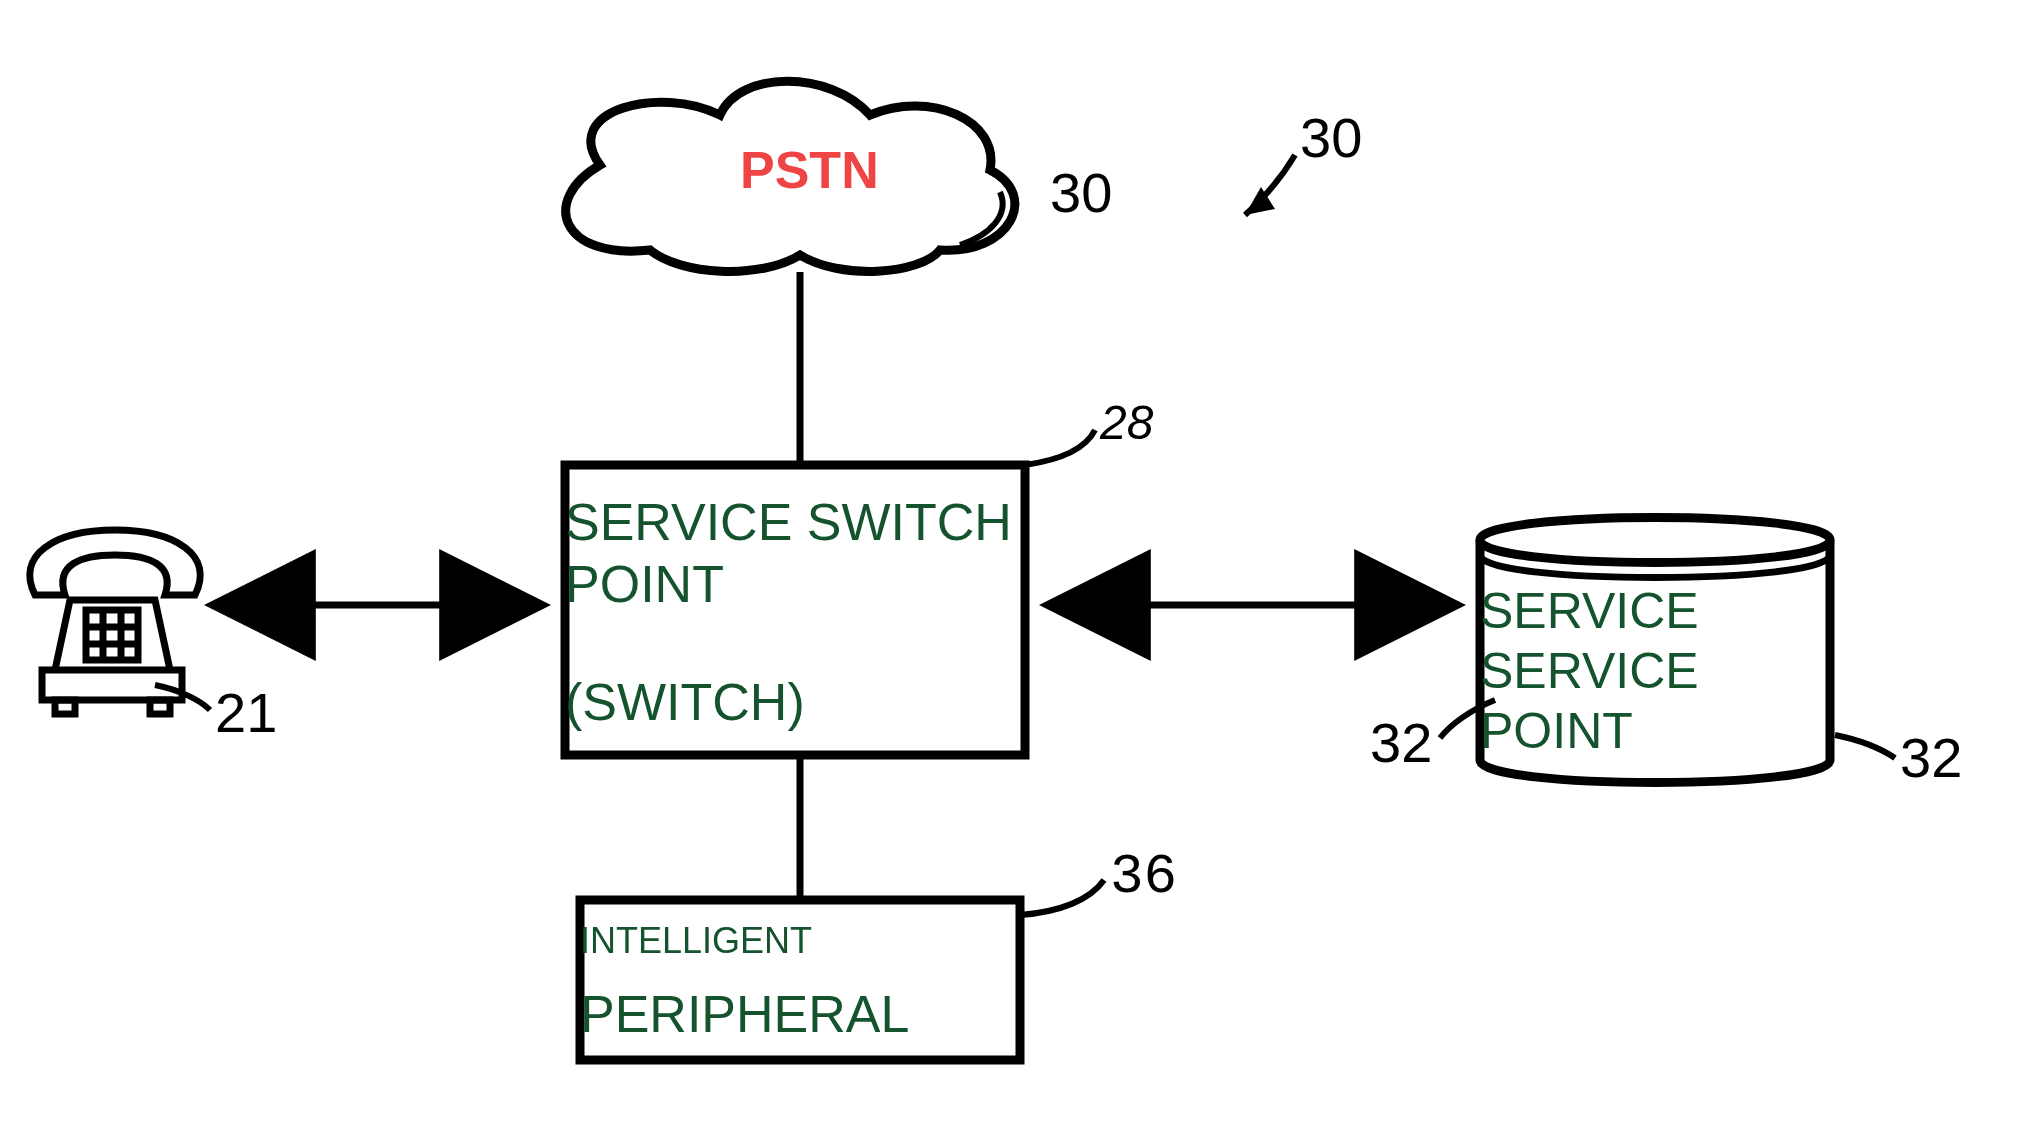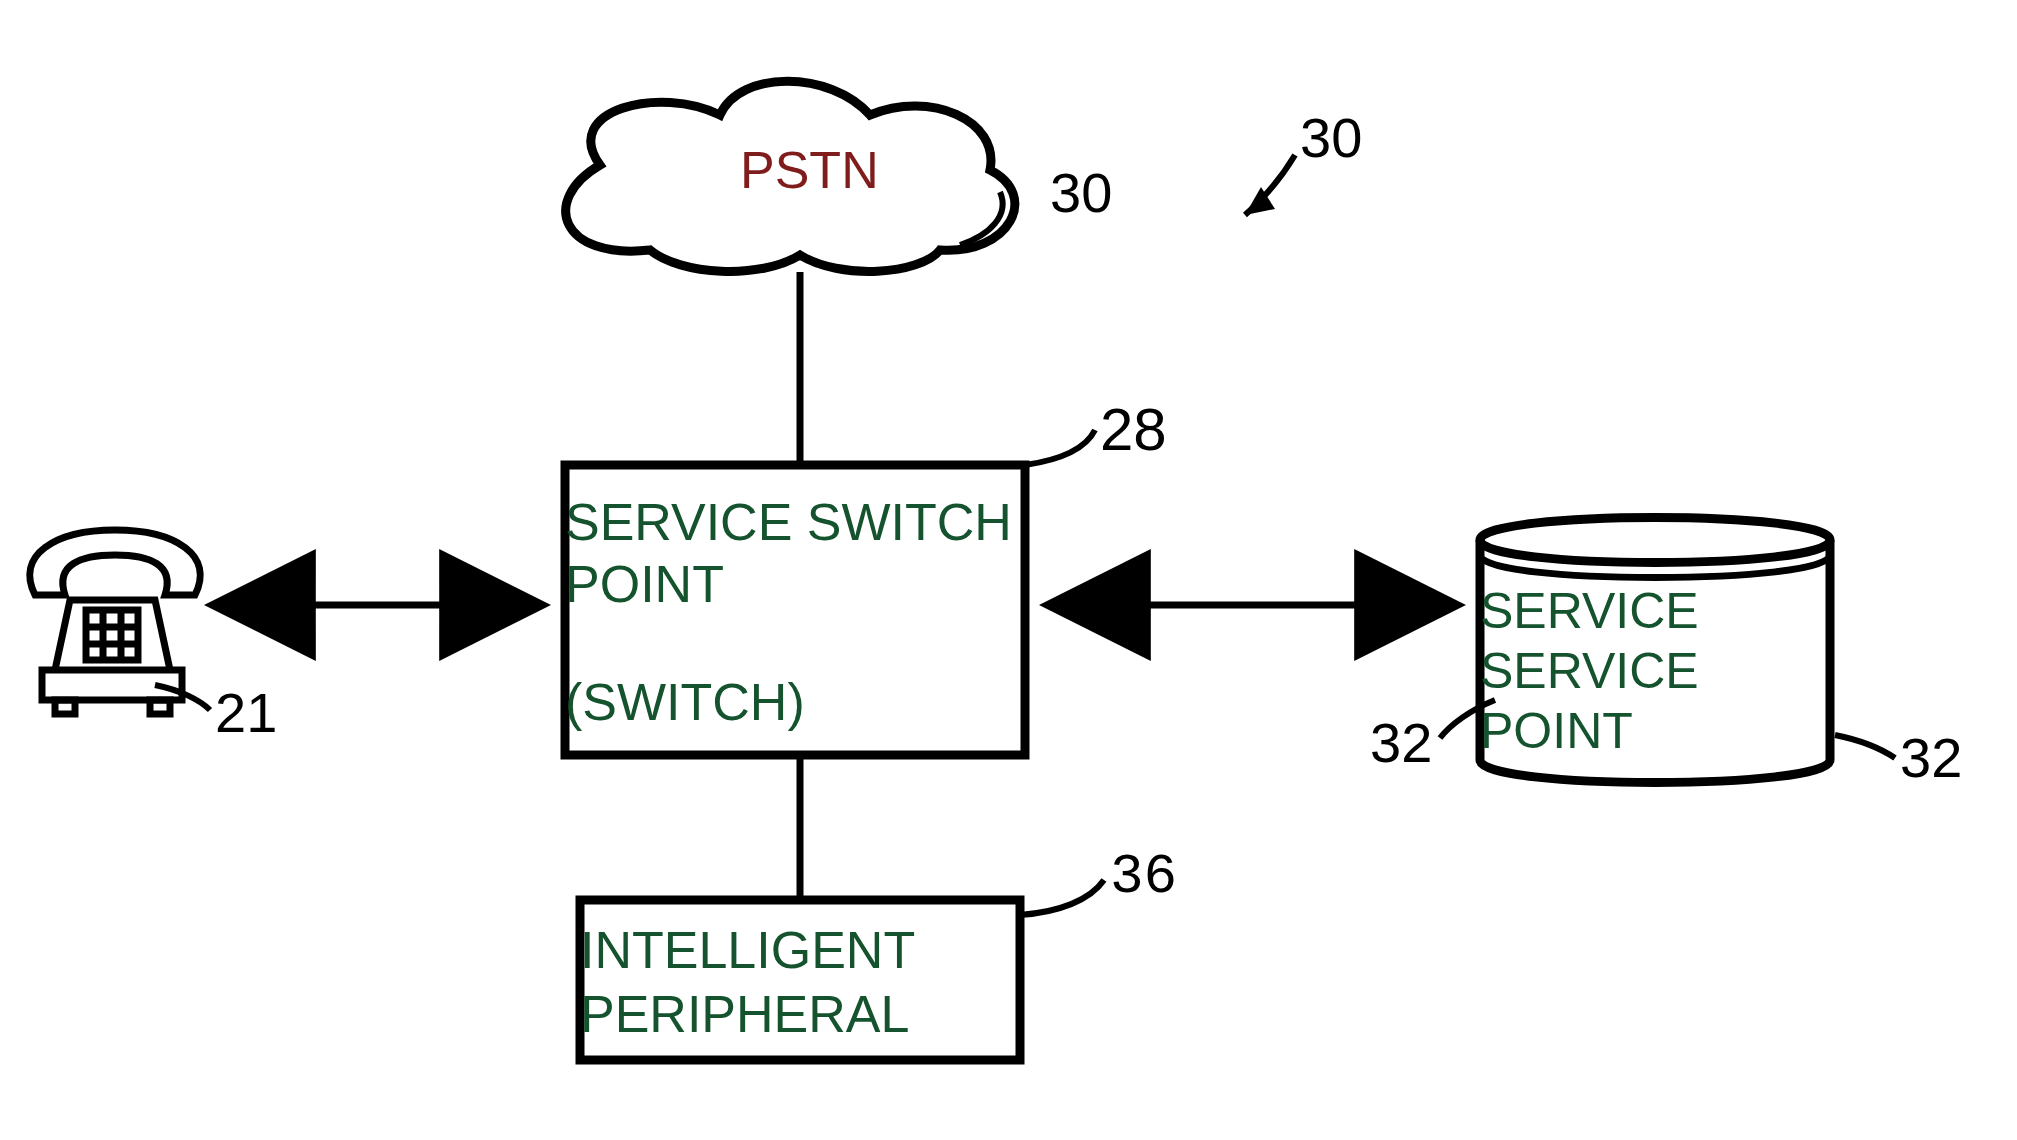--- a/index.html
+++ b/index.html
@@ -11,23 +11,23 @@
     font-family: Arial, Helvetica, sans-serif;
   }
   .stage {
     position: relative;
     width: 2017px;
     height: 1140px;
   }
   svg { position: absolute; top: 0; left: 0; }
   .label {
     position: absolute;
-    font-weight: 400;
+    font-weight: 700;
     text-align: center;
-    color: #7f1d1d;
+    color: #ef4444;
     line-height: 1.1;
     white-space: pre;
   }
   .reflabel {
     position: absolute;
     font-weight: 400;
     color: #000;
   }
   .boxlabel {
     position: absolute;
@@ -131,37 +131,37 @@
     <div class="boxlabel" style="font-size:52px;">SERVICE SWITCH</div>
   </div>
   <div style="position:absolute; left:565px; top:552px; width:460px; text-align:center;">
     <div class="boxlabel" style="font-size:52px;">POINT</div>
   </div>
   <div style="position:absolute; left:565px; top:670px; width:460px; text-align:center;">
     <div class="boxlabel" style="font-size:52px;">(SWITCH)</div>
   </div>
 
   <div style="position:absolute; left:580px; top:918px; width:440px; text-align:center;">
-    <div class="boxlabel" style="font-size:52px;">INTELLIGENT</div>
+    <div class="boxlabel" style="font-size:36px;">INTELLIGENT</div>
   </div>
   <div style="position:absolute; left:580px; top:982px; width:440px; text-align:center;">
     <div class="boxlabel" style="font-size:52px;">PERIPHERAL</div>
   </div>
 
   <div style="position:absolute; left:1480px; top:580px; width:350px; text-align:center;">
     <div class="boxlabel" style="font-size:50px;">SERVICE</div>
   </div>
   <div style="position:absolute; left:1480px; top:640px; width:350px; text-align:center;">
     <div class="boxlabel" style="font-size:50px;">SERVICE</div>
   </div>
   <div style="position:absolute; left:1480px; top:700px; width:350px; text-align:center;">
     <div class="boxlabel" style="font-size:50px;">POINT</div>
   </div>
 
   <div class="reflabel" style="left:1010px; top:160px; font-size:56px;margin-left:40px;">30</div>
   <div class="reflabel" style="left:1300px; top:105px; font-size:56px;">30</div>
-  <div class="reflabel" style="left:1100px; top:395px; font-size:60px;">28</div>
+  <div class="reflabel" style="left:1100px; top:395px; font-size:48px;font-style:italic;">28</div>
   <div class="reflabel" style="left:215px; top:680px; font-size:56px;">21</div>
   <div class="reflabel" style="left:1110px; top:845px; font-size:56px;font-family:Liberation Mono, monospace;">36</div>
   <div class="reflabel" style="left:1370px; top:710px; font-size:56px;">32</div>
   <div class="reflabel" style="left:1900px; top:725px; font-size:56px;">32</div>
 
 </div>
 
 </body></html>

